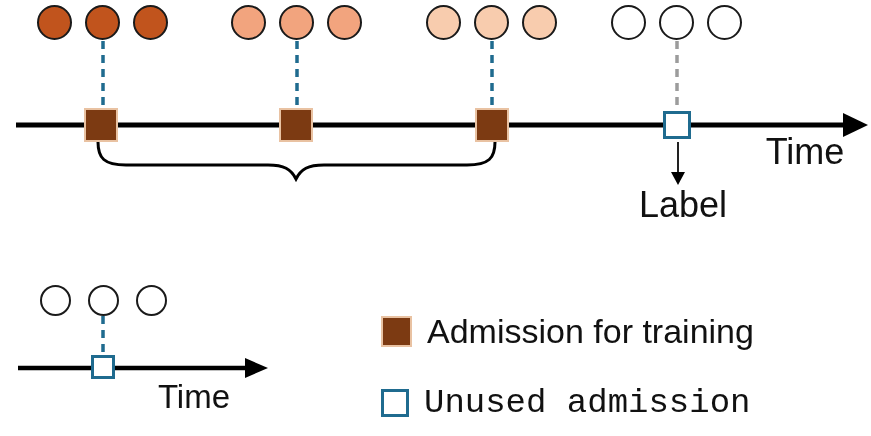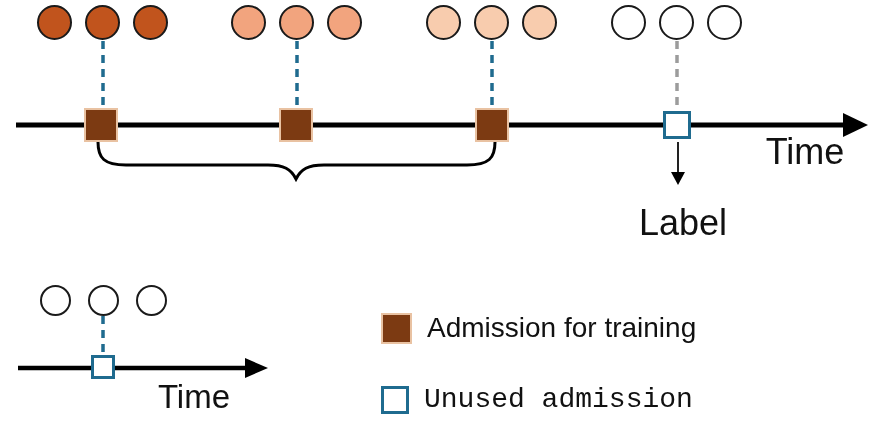--- a/index.html
+++ b/index.html
@@ -32,21 +32,21 @@
     position:absolute;width:28px;height:28px;box-sizing:border-box;
     background:#fff;border:3px solid var(--teal);
   }
   .sq-open.small{width:24px;height:24px;}
   .txt{position:absolute;font-size:36px;line-height:1.05;text-align:center;color:#111;white-space:nowrap;}
   .txt.mini{font-size:33px;}
   .legend-item{position:absolute;display:flex;align-items:center;gap:15px;}
   .swatch{display:inline-block;box-sizing:border-box;flex:0 0 auto;}
   .swatch.filled{width:31px;height:31px;background:var(--brown);border:2px solid var(--brown-border);}
   .swatch.open{width:28px;height:28px;background:#fff;border:3px solid var(--teal);}
-  .legend-text{font-size:28px;color:#111;white-space:nowrap;}
+  .legend-text{font-size:34px;color:#111;white-space:nowrap;}
 </style>
 </head>
 <body>
 
 <div class="canvas">
 
   <svg class="overlay" width="871" height="436" viewBox="0 0 871 436">
 
     <line class="axis" x1="16" y1="125" x2="845" y2="125"></line>
     <polygon class="fillblack" points="843,113 868,125 843,137"></polygon>
@@ -81,21 +81,21 @@
   <div class="circle c-open" style="left:611px;top:5px;"></div>
   <div class="circle c-open" style="left:659px;top:5px;"></div>
   <div class="circle c-open" style="left:707px;top:5px;"></div>
 
   <div class="sq-filled" style="left:84px;top:108px;"></div>
   <div class="sq-filled" style="left:279px;top:108px;"></div>
   <div class="sq-filled" style="left:475px;top:108px;"></div>
   <div class="sq-open" style="left:663px;top:111px;"></div>
 
   <div class="txt" style="left:750px;top:133px;width:110px;">Time</div>
-  <div class="txt" style="left:603px;top:204px;width:160px;">Label</div>
+  <div class="txt" style="left:603px;top:186px;width:160px;">Label</div>
 
   <div class="circle c-open small" style="left:40px;top:285px;"></div>
   <div class="circle c-open small" style="left:88px;top:285px;"></div>
   <div class="circle c-open small" style="left:136px;top:285px;"></div>
   <div class="sq-open small" style="left:91px;top:355px;"></div>
   <div class="txt mini" style="left:134px;top:380px;width:120px;">Time</div>
 
   <div class="legend-item" style="left:381px;top:312px;">
     <span class="swatch filled"></span>
     <span class="legend-text">Admission for training</span>

